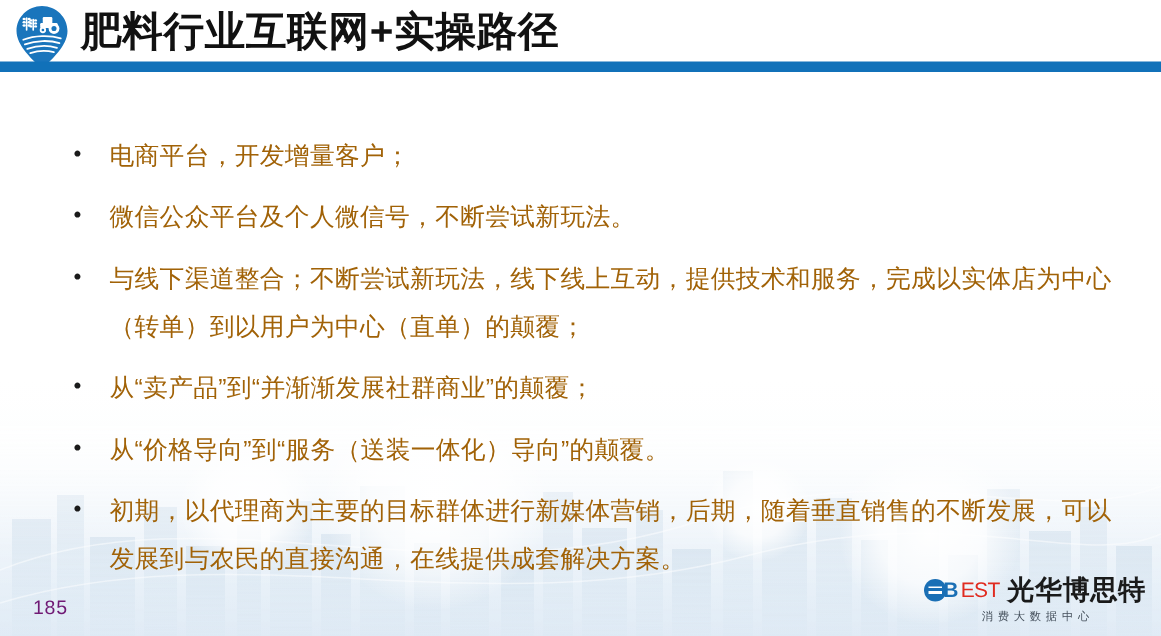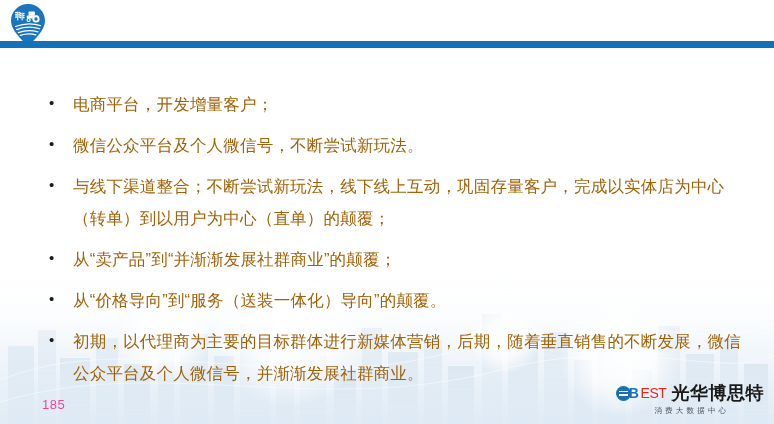--- a/index.html
+++ b/index.html
@@ -113,23 +113,22 @@
     color: #a16207;
     letter-spacing: .2px;
   }
 
   
   .page-number {
     position: absolute;
     left: 22px;
     bottom: 12px;
     font-size: 13px;
-    color: #ec4899;
+    color: #701a75;
     letter-spacing: .5px;
-    margin-left: 20px;
   }
   .brand {
     position: absolute;
     right: 10px;
     bottom: 8px;
     display: flex;
     flex-direction: column;
     align-items: center;
   }
   .brand-main {
@@ -277,53 +276,54 @@
       <circle cx="19.6" cy="17.0" r="0.9" fill="#1a75bc"></circle>
 
       <g stroke="#ffffff" stroke-width="1.2" fill="none" stroke-linecap="round">
         <path d="M6.5 23.5 C14 20.6 24 20.2 31.5 22.6"></path>
         <path d="M7.6 26.6 C15 23.9 24 23.6 30.6 25.8"></path>
         <path d="M9.2 29.6 C15.6 27.4 23 27.1 29.0 28.9"></path>
         <path d="M11.2 32.4 C16.4 30.7 22 30.5 26.9 31.8"></path>
       </g>
     </svg>
 
+    <div class="title">肥料行业互联网+实操路径</div>
     <div class="header-rule"></div>
   </div>
 
   <div class="content">
 
     <div class="bullet-row">
       <div class="bullet-dot">•</div>
       <div class="bullet-text">电商平台，开发增量客户；</div>
     </div>
 
     <div class="bullet-row">
       <div class="bullet-dot">•</div>
       <div class="bullet-text">微信公众平台及个人微信号，不断尝试新玩法。</div>
     </div>
 
     <div class="bullet-row">
       <div class="bullet-dot">•</div>
-      <div class="bullet-text">与线下渠道整合；不断尝试新玩法，线下线上互动，巩固存量客户，完成以实体店为中心（转单）到以用户为中心（直单）的颠覆；</div>
+      <div class="bullet-text">与线下渠道整合；不断尝试新玩法，线下线上互动，提供技术和服务，完成以实体店为中心（转单）到以用户为中心（直单）的颠覆；</div>
     </div>
 
     <div class="bullet-row">
       <div class="bullet-dot">•</div>
       <div class="bullet-text">从“卖产品”到“并渐渐发展社群商业”的颠覆；</div>
     </div>
 
     <div class="bullet-row">
       <div class="bullet-dot">•</div>
       <div class="bullet-text">从“价格导向”到“服务（送装一体化）导向”的颠覆。</div>
     </div>
 
     <div class="bullet-row">
       <div class="bullet-dot">•</div>
-      <div class="bullet-text">初期，以代理商为主要的目标群体进行新媒体营销，后期，随着垂直销售的不断发展，微信公众平台及个人微信号，并渐渐发展社群商业。</div>
+      <div class="bullet-text">初期，以代理商为主要的目标群体进行新媒体营销，后期，随着垂直销售的不断发展，可以发展到与农民的直接沟通，在线提供成套解决方案。</div>
     </div>
 
   </div>
 
   <div class="page-number">185</div>
 
   <div class="brand">
     <div class="brand-main">
       <span class="brand-mark"></span>
       <span class="brand-b">B</span>

